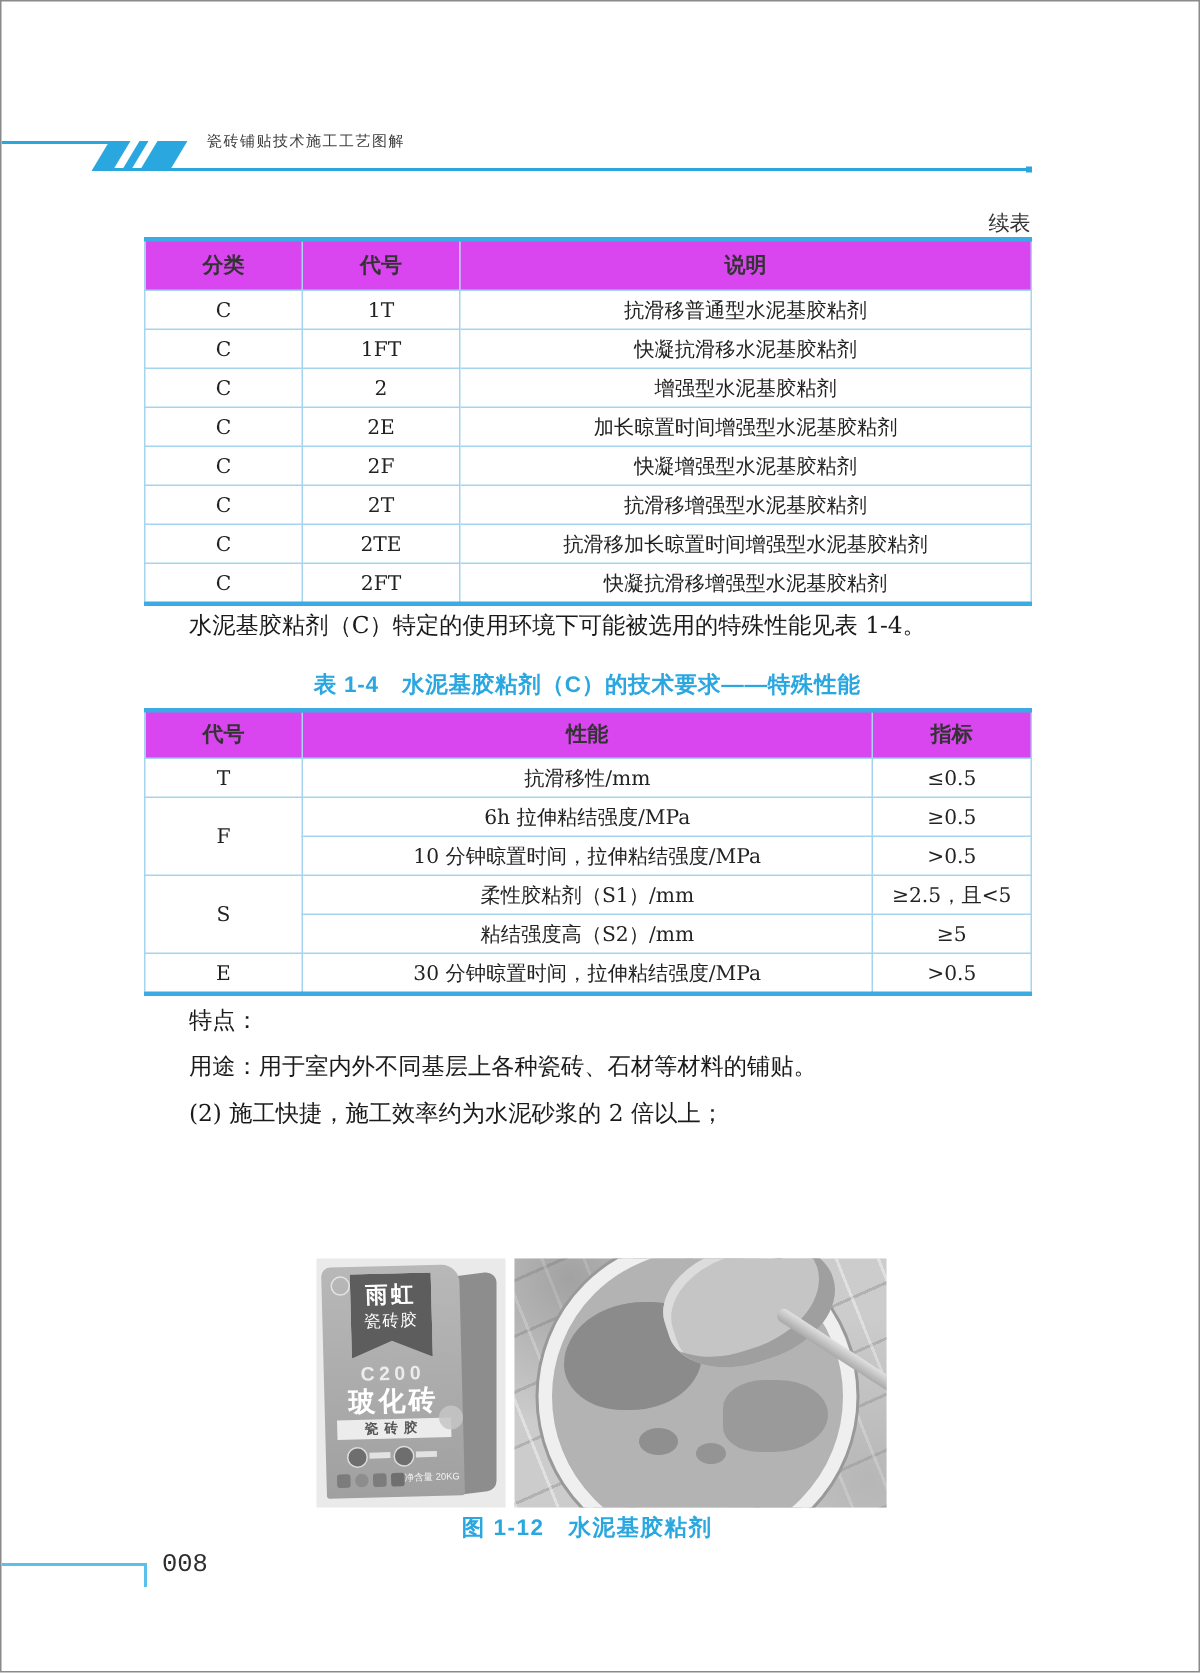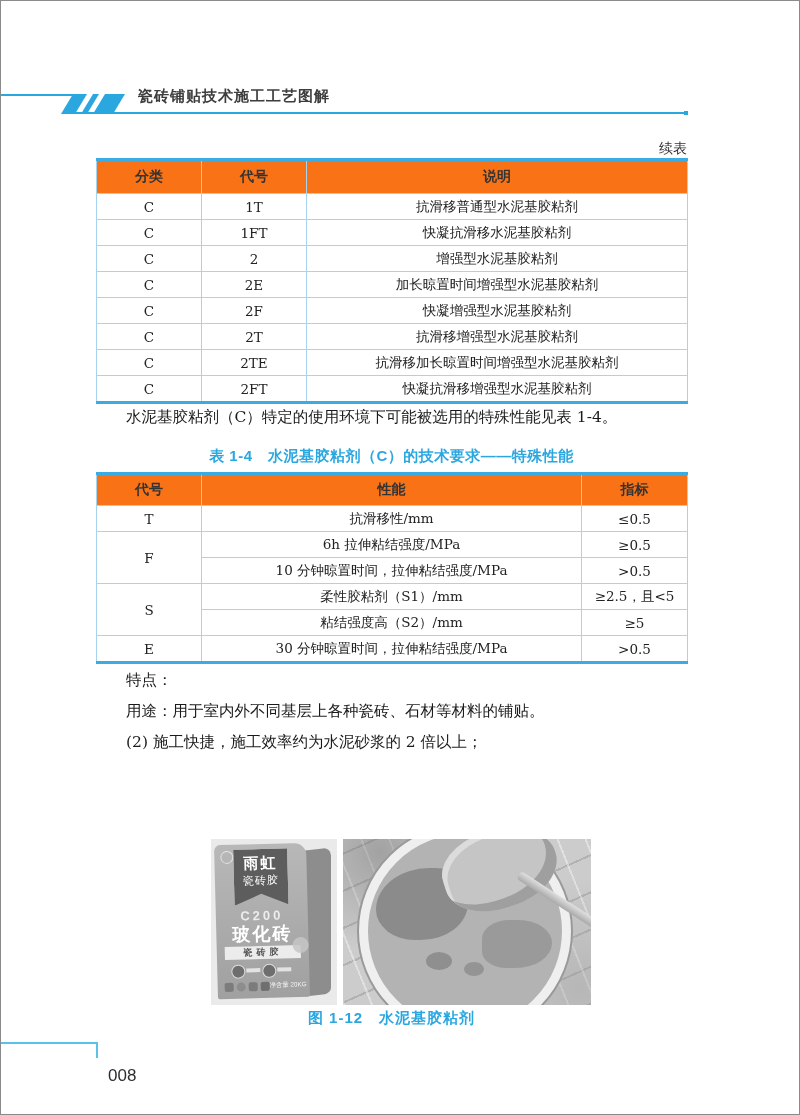--- a/index.html
+++ b/index.html
@@ -12,33 +12,33 @@
 
   
   .h-line-left{position:absolute;left:0;top:93px;width:72px;height:2px;background:#2BA7E0;}
   .h-stripes{position:absolute;left:64px;top:93px;width:70px;height:20px;}
   .h-stripe{position:absolute;top:0;height:20px;background:#2BA7E0;transform:skewX(-31deg);}
   .h-s1{left:2px;width:14px;}
   .h-s2{left:22px;width:6px;}
   .h-s3{left:34px;width:20px;}
   .h-rule{position:absolute;left:74px;top:111px;width:612px;height:2px;background:#2BA7E0;}
   .h-rule:after{content:"";position:absolute;right:-1px;top:-1px;width:4px;height:4px;background:#2BA7E0;}
-  .header-title{position:absolute;left:137px;top:86px;font-size:15px;font-weight:bold;
+  .header-title{position:absolute;left:137px;top:86px;font-size:10px;font-weight:normal;
     color:#3d3d3d;letter-spacing:1px;}
 
   .continued-label{position:absolute;left:95px;top:139px;width:591px;text-align:right;
     font-size:14px;color:#333;}
 
   
   table{border-collapse:collapse;table-layout:fixed;position:absolute;left:95px;width:591px;
     border-top:3px solid #3BACE3;border-bottom:3px solid #3BACE3;
     border-left:1px solid #A6D4EF;border-right:1px solid #A6D4EF;}
   #table1{top:157px;}
   #table2{top:471px;}
-  th{background:#f97316;height:30px;font-size:14px;font-weight:bold;color:#333;
+  th{background:#d946ef;height:30px;font-size:14px;font-weight:bold;color:#333;
      border:1px solid #A6D4EF;text-align:center;}
   td{height:25px;font-size:13.5px;color:#222;border:1px solid #A6D4EF;text-align:center;
      font-family:"DejaVu Serif","Liberation Serif",serif;padding:0 4px;white-space:nowrap;
      overflow:hidden;}
   #table2 th{height:28px;}
 
   .intro-paragraph{position:absolute;left:125px;top:406px;width:600px;font-size:15.5px;
     color:#1a1a1a;}
   .table2-title{position:absolute;left:95px;top:446px;width:591px;text-align:center;
     font-size:15px;font-weight:bold;color:#2BA7E0;letter-spacing:.5px;}
@@ -105,21 +105,21 @@
   .handle{position:absolute;left:168px;top:58px;width:98px;height:9px;border-radius:4px;
     background:linear-gradient(#e0e0e0,#a9a9a9);transform:rotate(33deg);}
 
   .figure-caption{position:absolute;left:95px;top:1008px;width:591px;text-align:center;
     font-size:15px;font-weight:bold;color:#2BA7E0;letter-spacing:1px;}
 
   
   .footer-line-h{position:absolute;left:0;top:1041px;width:97px;height:2px;background:#5BC0EA;}
   .footer-line-v{position:absolute;left:95px;top:1041px;width:2px;height:16px;background:#5BC0EA;}
   .page-number{position:absolute;left:107px;top:1033px;font-size:17px;color:#2e2e2e;
-    font-family:Liberation Sans, sans-serif;margin-top:32px;}
+    font-family:Liberation Mono, monospace;}
 </style>
 </head>
 <body>
 
 <div class="h-line-left"></div>
 <div class="h-stripes">
   <div class="h-stripe h-s1"></div>
   <div class="h-stripe h-s2"></div>
   <div class="h-stripe h-s3"></div>
 </div>

